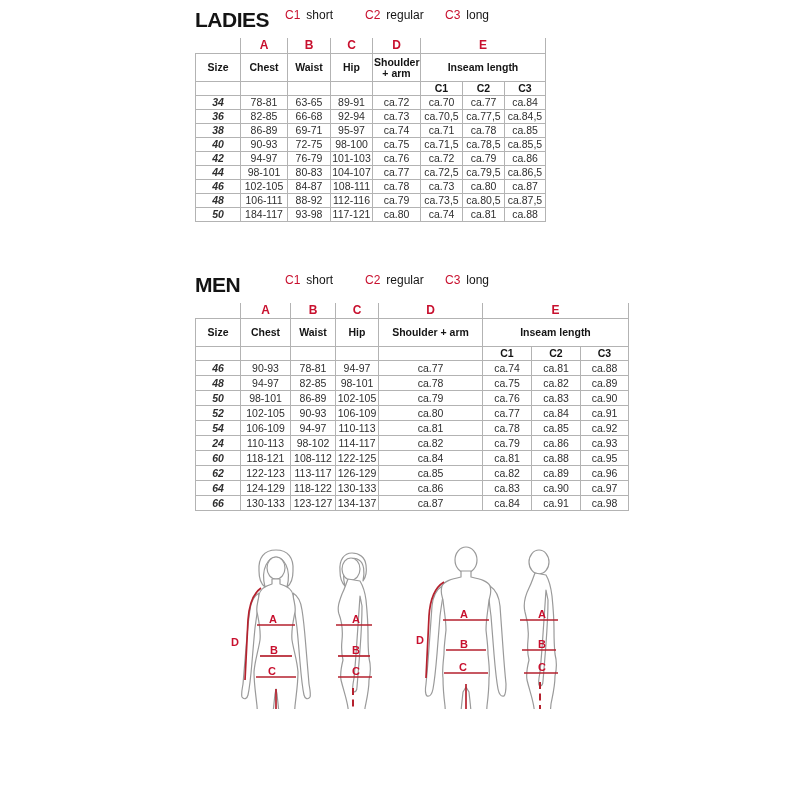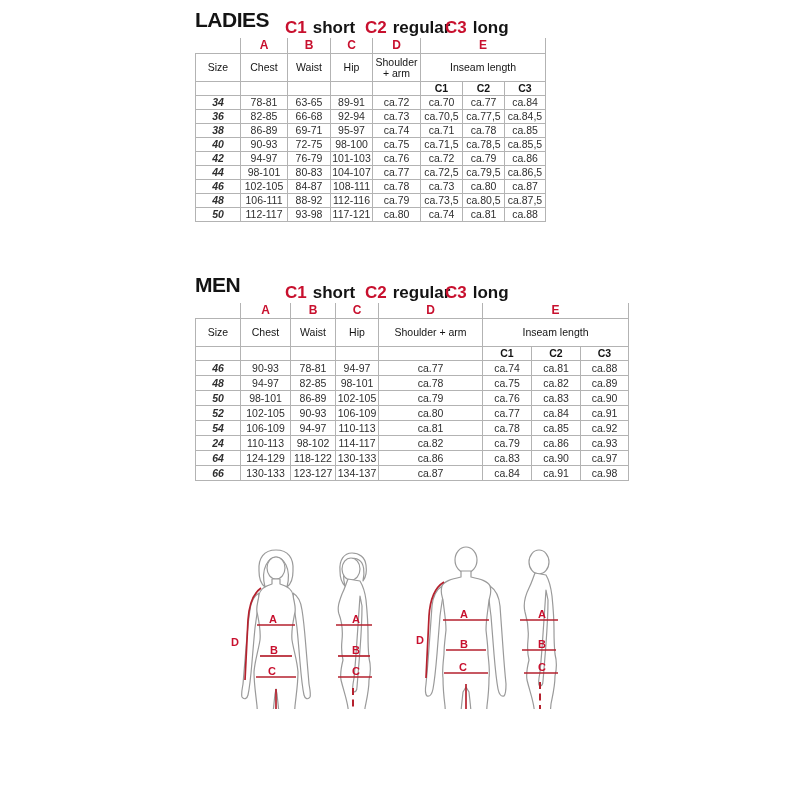--- a/index.html
+++ b/index.html
@@ -6,33 +6,33 @@
   .page {
     position:relative; width:800px; height:709px; background:#ffffff;
     font-family:"Liberation Sans", sans-serif; overflow:hidden; color:#2e2e2e;
   }
   
   .title-row { position:absolute; left:0; top:0; width:800px; height:26px; }
   .section-title {
     position:absolute; left:195px; top:3px; font-size:21px; font-weight:bold;
     letter-spacing:-0.5px; color:#141414;
   }
-  .legend-item { position:absolute; top:13px; font-size:17px; font-weight:bold; color:#141414; white-space:nowrap; }
+  .legend-item { position:absolute; top:3px; font-size:12px; font-weight:normal; color:#141414; white-space:nowrap; }
   .legend-code { color:#c8102e; margin-right:6px; }
   .li-0 { left:285px; } .li-1 { left:365px; } .li-2 { left:445px; }
 
   
   table.size-table { position:absolute; border-collapse:collapse; table-layout:fixed; background:#fff; }
   table.size-table td {
     border:1px solid #b3b3b3; padding:0 1px; text-align:center; vertical-align:middle;
     font-size:10.5px; line-height:11px; color:#2e2e2e; overflow:hidden;
   }
   tr.letters td { border-top:none; height:15px; font-weight:bold; font-size:12px; color:#c8102e; }
   tr.letters td.first { border-left:none; }
-  tr.names td  { height:27px; font-weight:normal; font-size:10.5px; color:#141414;margin-top:36px; }
+  tr.names td  { height:27px; font-weight:bold; font-size:10.5px; color:#141414;margin-top:36px; }
   tr.subhead td{ height:13px; font-weight:bold; font-size:10.5px; color:#141414; }
   tr.data-row td { height:13px; }
   .ladies-table tr.data-row td { height:13px; }
   .men-table   tr.data-row td { height:14px; }
   td.size-cell { color:#c4555c; font-weight:bold;font-style:italic; }
 
   
   .figure { position:absolute; }
   .figure svg { display:block; }
   .figure text {
@@ -178,21 +178,21 @@
           <td>88-92</td>
           <td>112-116</td>
           <td>ca.79</td>
           <td>ca.73,5</td>
           <td>ca.80,5</td>
           <td>ca.87,5</td>
         </tr>
 
         <tr class="data-row">
           <td class="size-cell">50</td>
-          <td>112-117</td>
+          <td>184-117</td>
           <td>93-98</td>
           <td>117-121</td>
           <td>ca.80</td>
           <td>ca.74</td>
           <td>ca.81</td>
           <td>ca.88</td>
         </tr>
       </tbody>
   </table>
 
@@ -304,21 +304,41 @@
           <td>110-113</td>
           <td>98-102</td>
           <td>114-117</td>
           <td>ca.82</td>
           <td>ca.79</td>
           <td>ca.86</td>
           <td>ca.93</td>
         </tr>
 
 
-
+        <tr class="data-row">
+          <td class="size-cell">60</td>
+          <td>118-121</td>
+          <td>108-112</td>
+          <td>122-125</td>
+          <td>ca.84</td>
+          <td>ca.81</td>
+          <td>ca.88</td>
+          <td>ca.95</td>
+        </tr>
+
+        <tr class="data-row">
+          <td class="size-cell">62</td>
+          <td>122-123</td>
+          <td>113-117</td>
+          <td>126-129</td>
+          <td>ca.85</td>
+          <td>ca.82</td>
+          <td>ca.89</td>
+          <td>ca.96</td>
+        </tr>
 
         <tr class="data-row">
           <td class="size-cell">64</td>
           <td>124-129</td>
           <td>118-122</td>
           <td>130-133</td>
           <td>ca.86</td>
           <td>ca.83</td>
           <td>ca.90</td>
           <td>ca.97</td>

